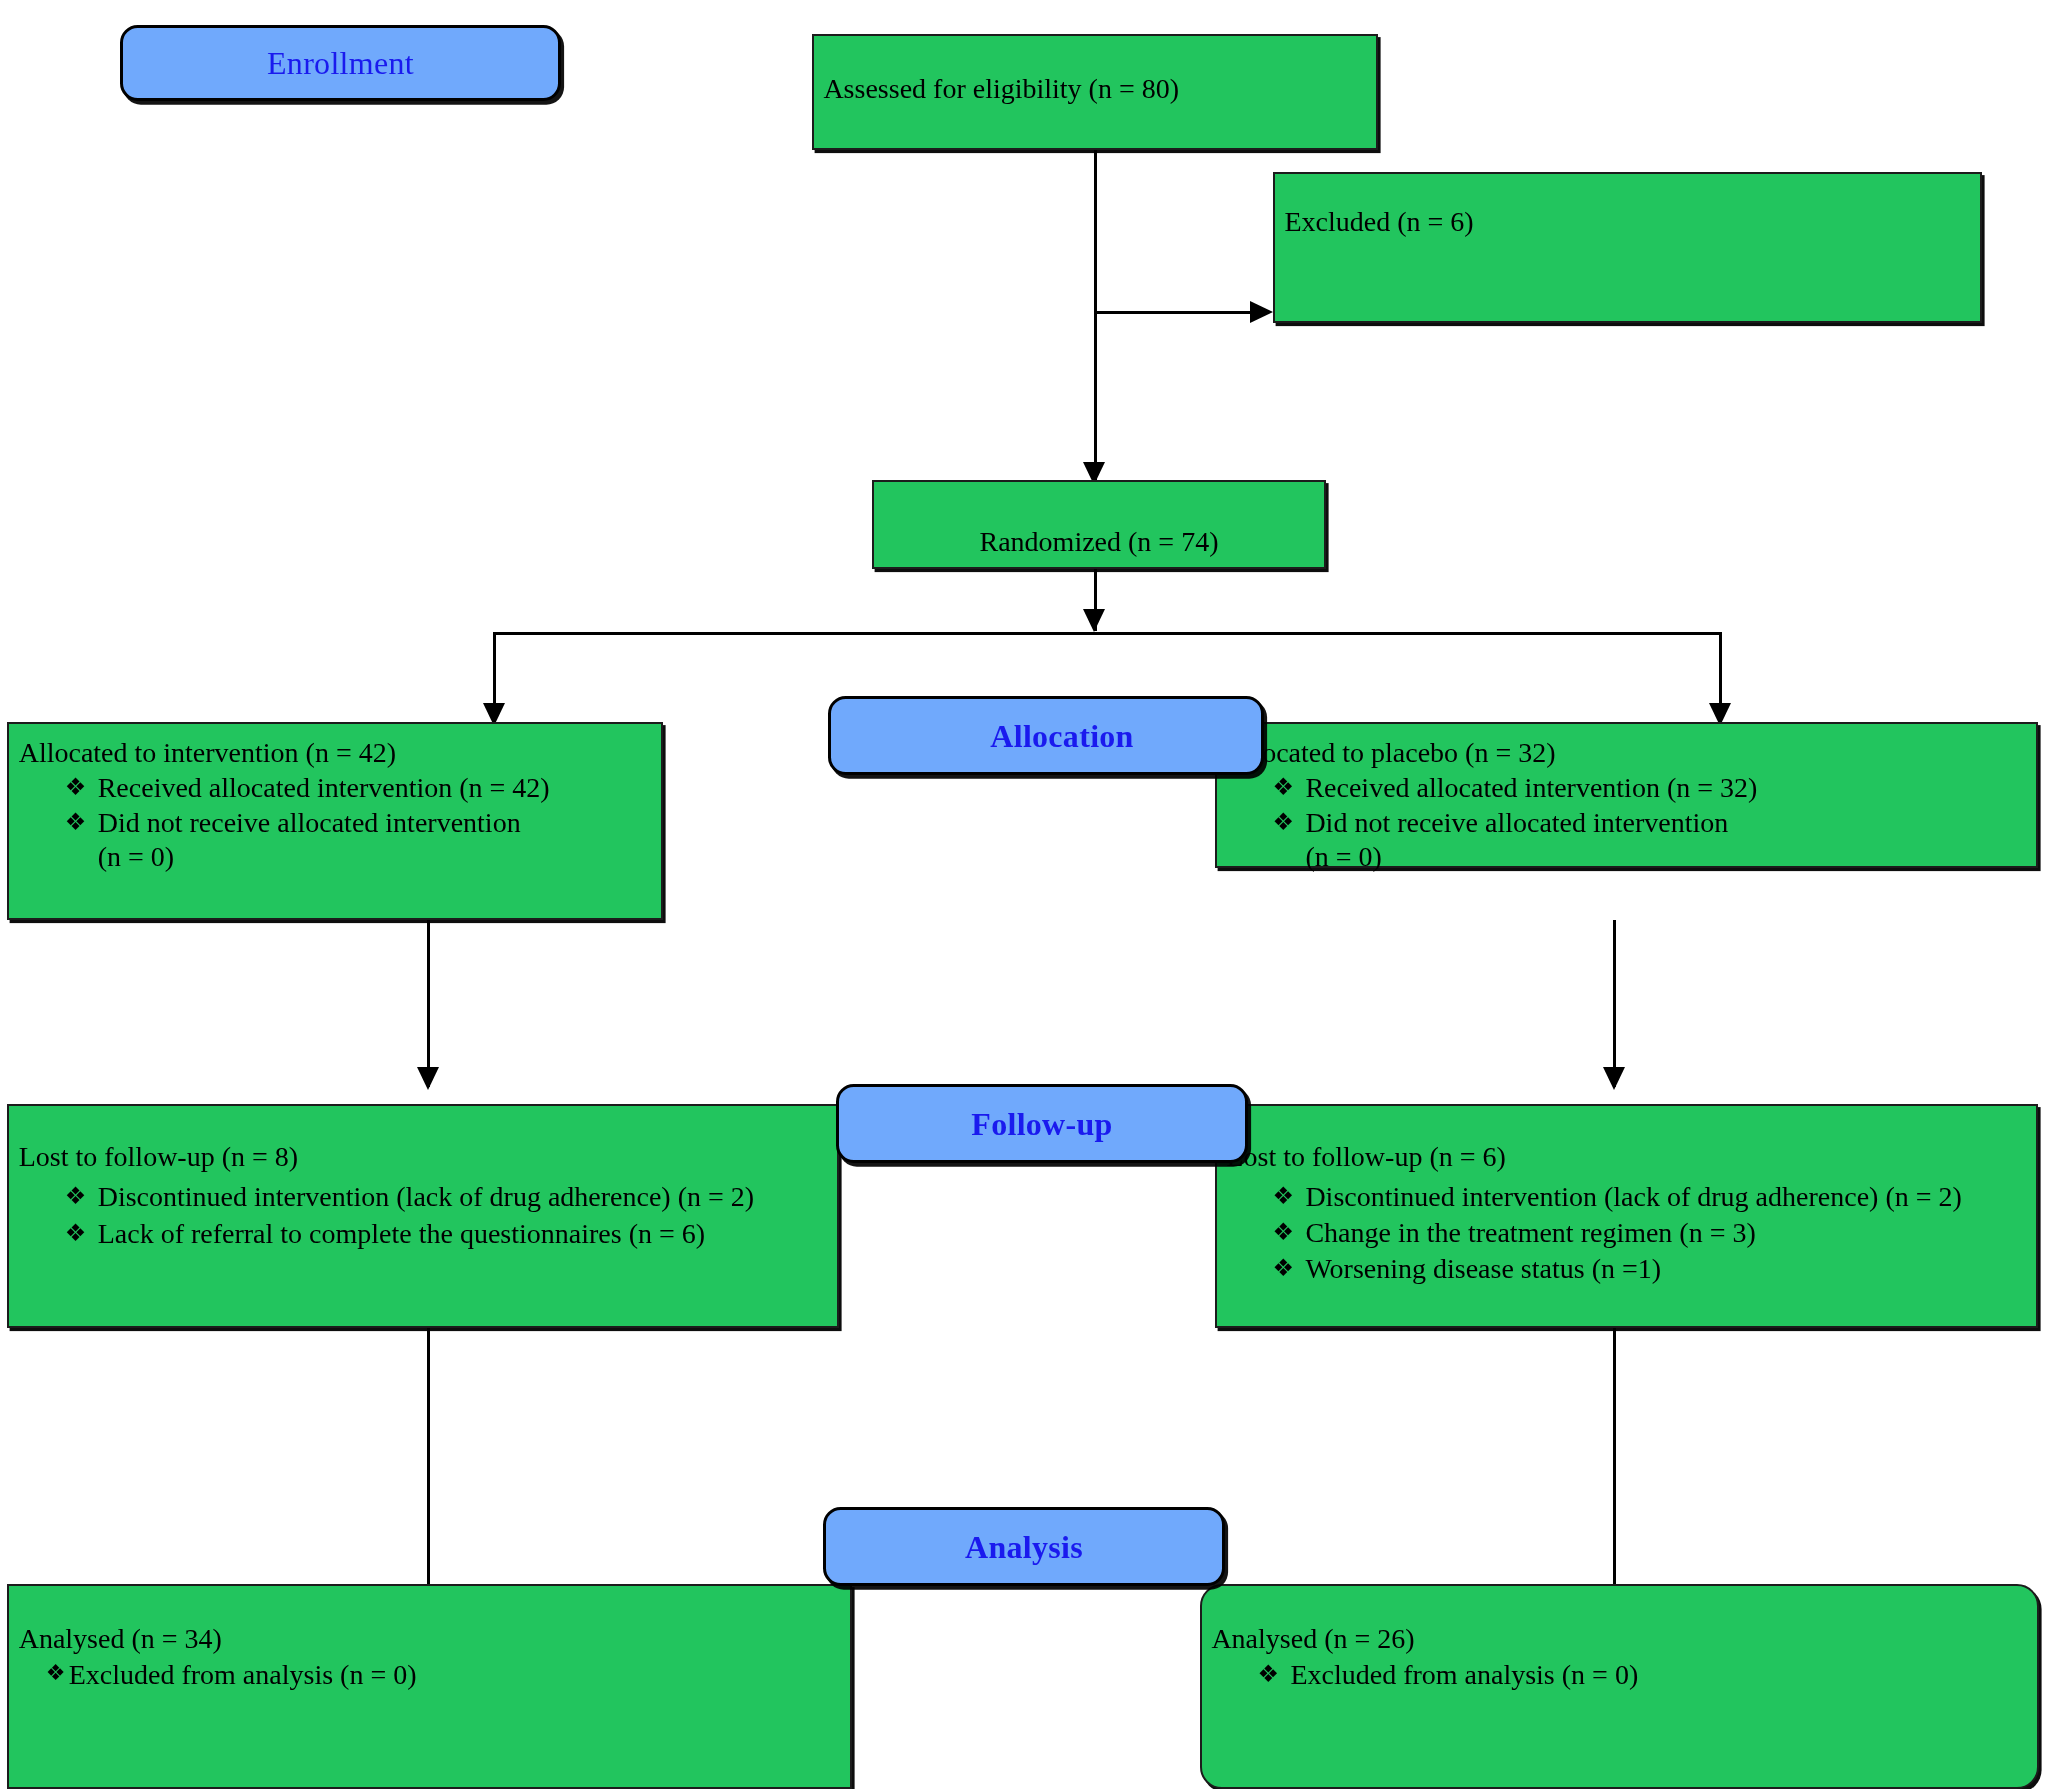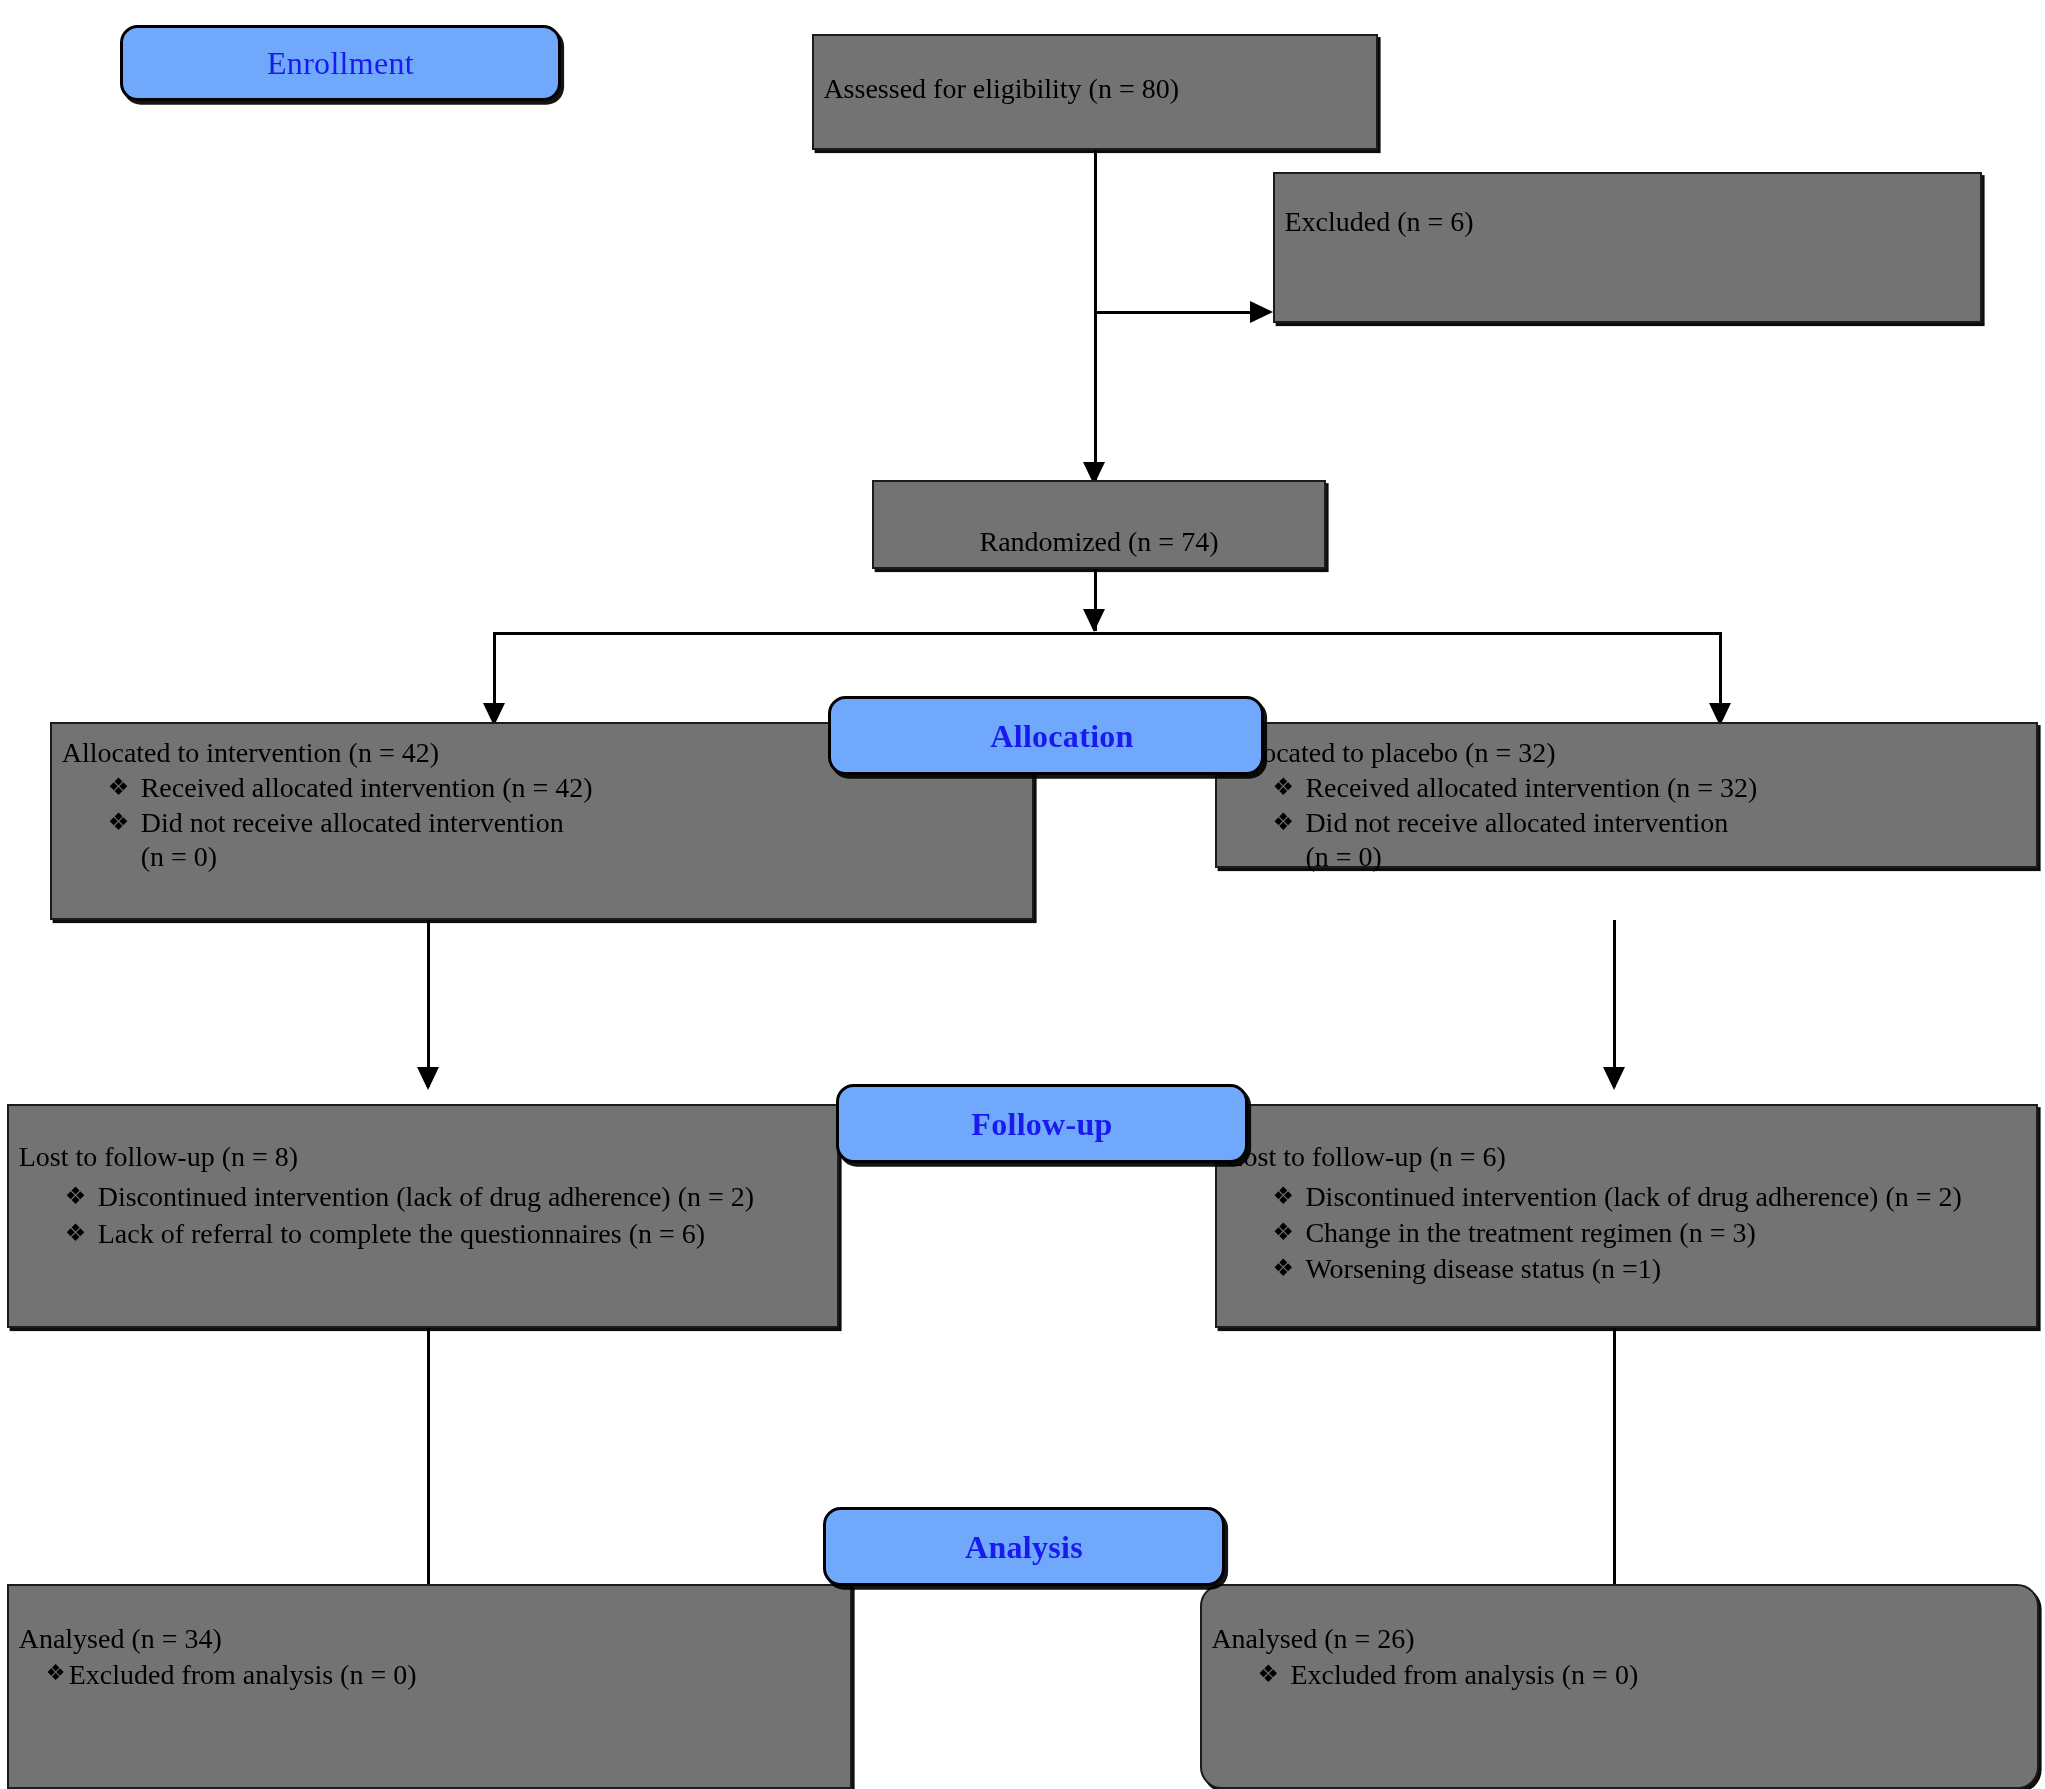--- a/index.html
+++ b/index.html
@@ -36,21 +36,21 @@
     color: #1A1AEE;
     font-size: 32px;
     line-height: 1;
     letter-spacing: 0.3px;
   }
   .stage-badge.bold .stage-label { font-weight: bold; }
 
   
   .flow-box {
     position: absolute;
-    background: #737373;
+    background: #22c55e;
     border: 2.6px solid #1c1c1c;
     box-sizing: border-box;
     z-index: 10;
     box-shadow: 2.6px 3.1px 0 0 rgba(0,0,0,0.95);
   }
   .flow-box .box-inner {
     position: absolute;
     left: 0; right: 0;
     padding: 0 9.4px;
     box-sizing: border-box;
@@ -151,21 +151,21 @@
   <div class="conn h" style="left:493px; top:632px; width:1228px;"></div>
   <div class="conn v" style="left:493px; top:632px; height:93px;"></div>
   <div class="arrow-down" style="left:483px; top:703px;"></div>
   <div class="conn v" style="left:1719px; top:632px; height:93px;"></div>
   <div class="arrow-down" style="left:1709px; top:703px;"></div>
 
   <div class="stage-badge bold" style="left:828px; top:696px; width:436px; height:79px;padding-left:32px;">
     <span class="stage-label">Allocation</span>
   </div>
 
-  <div class="flow-box" style="left:7.3px; top:722px; width:984px; height:198px;margin-left:43px;">
+  <div class="flow-box" style="left:7.3px; top:722px; width:656px; height:198px;">
     <div class="box-inner" style="top:12.5px;">
       <div class="line">Allocated to intervention (n = 42)</div>
       <ul class="bullets">
         <li>
           <span class="bul">❖</span>
           <span>Received allocated intervention (n = 42)</span>
         </li>
         <li>
           <span class="bul">❖</span>
           <span>Did not receive allocated intervention</span>

